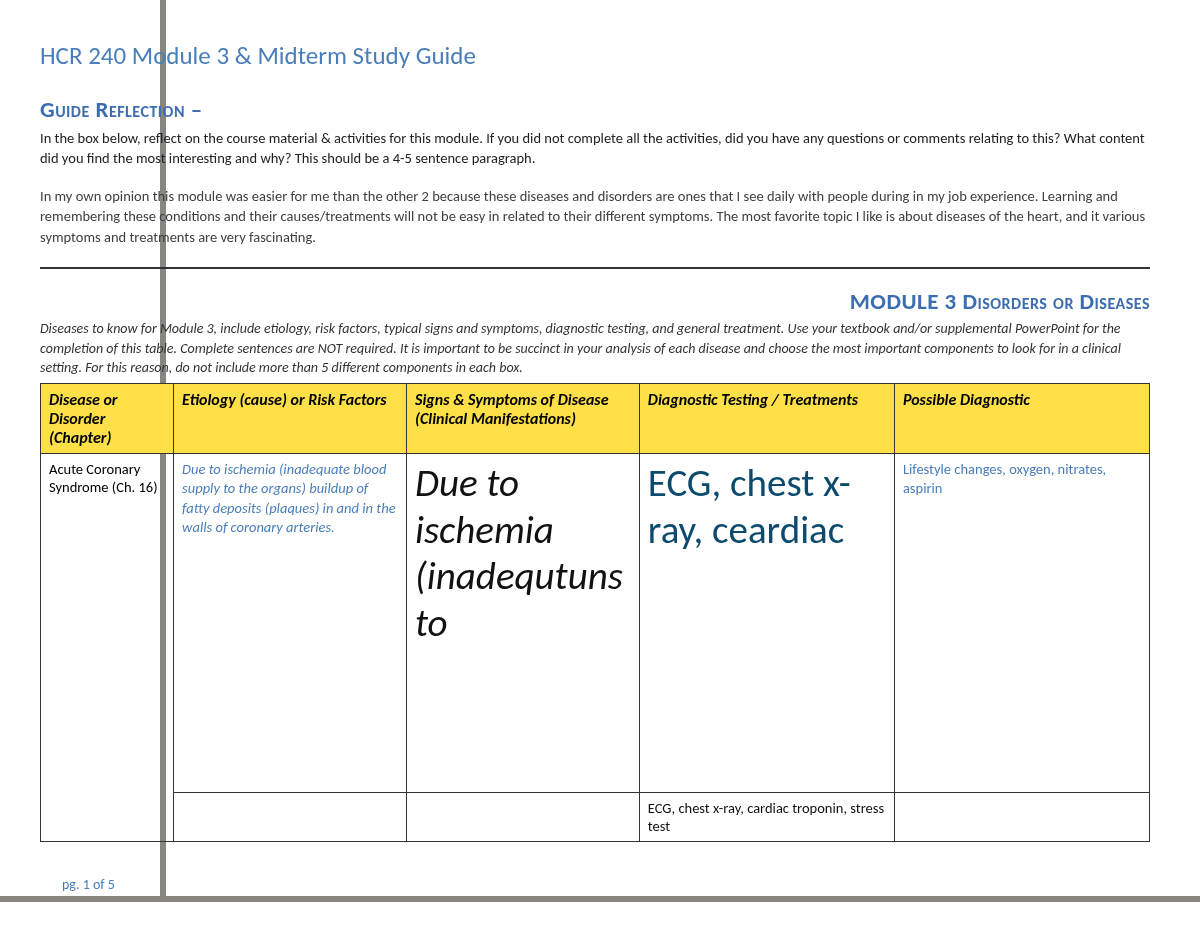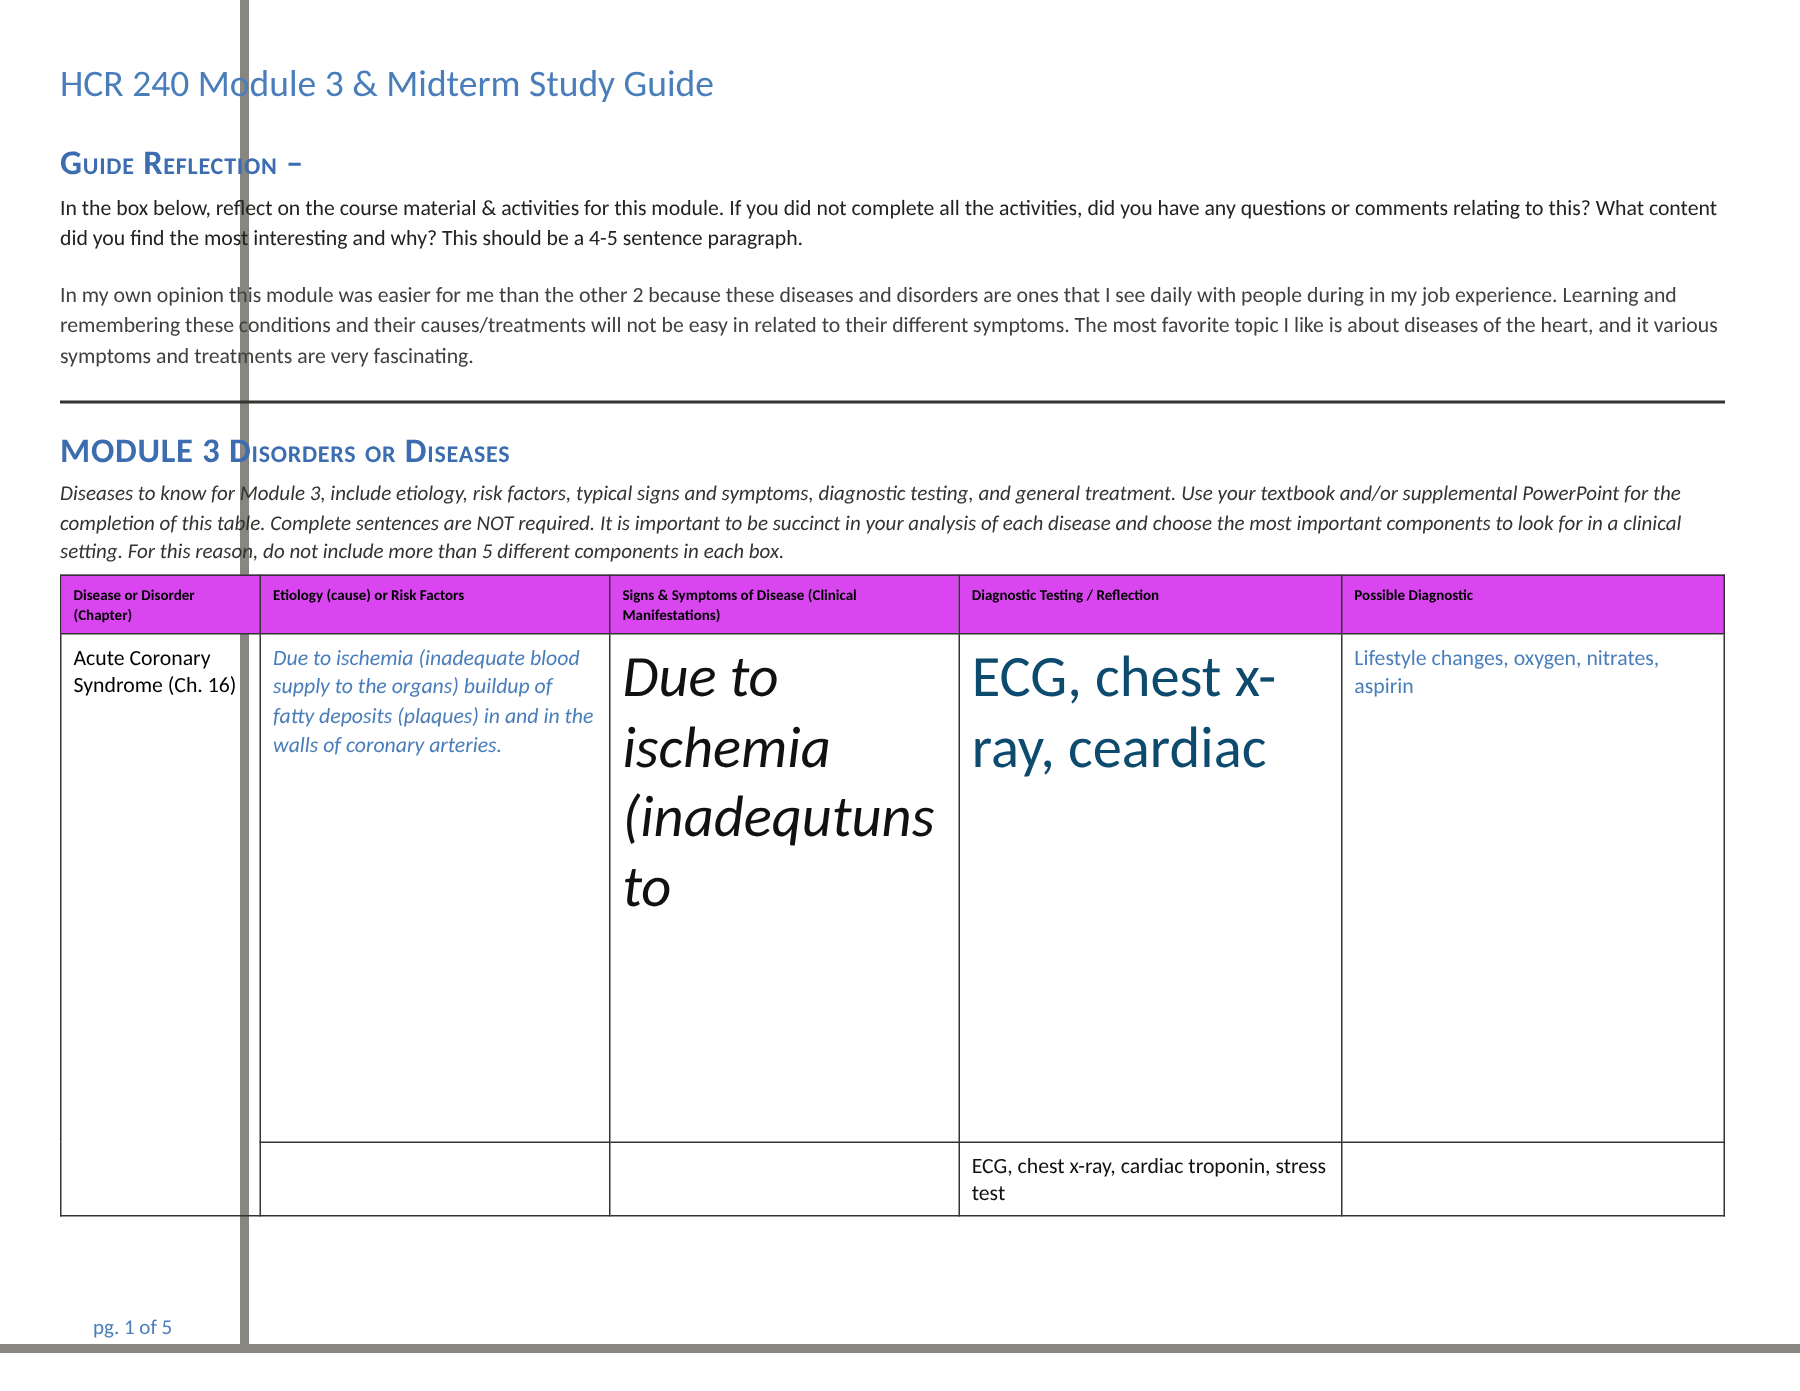--- a/index.html
+++ b/index.html
@@ -65,20 +65,21 @@
       border-top: 2px solid #333;
       margin: 4px 0 18px 0;
     }
     .section-title-2 {
       color: #3B6DB0;
       font-size: 23px;
       font-weight: 700;
       font-variant: small-caps;
       letter-spacing: 0.5px;
       margin-bottom: 4px;
+      text-align: right;
     }
     .instruction-italic {
       font-size: 14px;
       font-style: italic;
       line-height: 1.4;
       color: #333;
       margin-bottom: 5px;
     }
     table.disease-table {
       border-collapse: collapse;
@@ -87,23 +88,24 @@
     }
     table.disease-table th,
     table.disease-table td {
       border: 1px solid #333;
       padding: 6px 8px;
       text-align: left;
       vertical-align: top;
       font-size: 14.5px;
     }
     table.disease-table th {
-      background: #d946ef;
+      background: #fde047;
       font-weight: 700;
-      font-size: 10px;
+      font-size: 16px;
+      font-style: italic;
     }
     col.c1 { width: 12%; }
     col.c2 { width: 21%; }
     col.c3 { width: 21%; }
     col.c4 { width: 23%; }
     col.c5 { width: 23%; }
     .row1-name { font-weight: 400; font-size: 15px; }
     .blue-italic { color: #4A7EBB; font-style: italic; font-size: 14.5px; line-height: 1.35; }
     .big-italic {
       font-size: 39px;
@@ -156,21 +158,21 @@
         <col class="c2">
         <col class="c3">
         <col class="c4">
         <col class="c5">
     </colgroup>
     <thead>
       <tr>
         <th>Disease or Disorder (Chapter)</th>
         <th>Etiology (cause) or Risk Factors</th>
         <th>Signs &amp; Symptoms of Disease (Clinical Manifestations)</th>
-        <th>Diagnostic Testing / Reflection</th>
+        <th>Diagnostic Testing / Treatments</th>
         <th>Possible Diagnostic</th>
       </tr>
     </thead>
     <tbody>
       <tr>
         <td rowspan="2" class="row1-name">Acute Coronary Syndrome (Ch. 16)</td>
         <td class="blue-italic clipcell">Due to ischemia (inadequate blood supply to the organs) buildup of fatty deposits (plaques) in and in the walls of coronary arteries.</td>
         <td>
             <div class="big-italic clipcell">Due to ischemia (inadequtunsto</div>
           </td>

